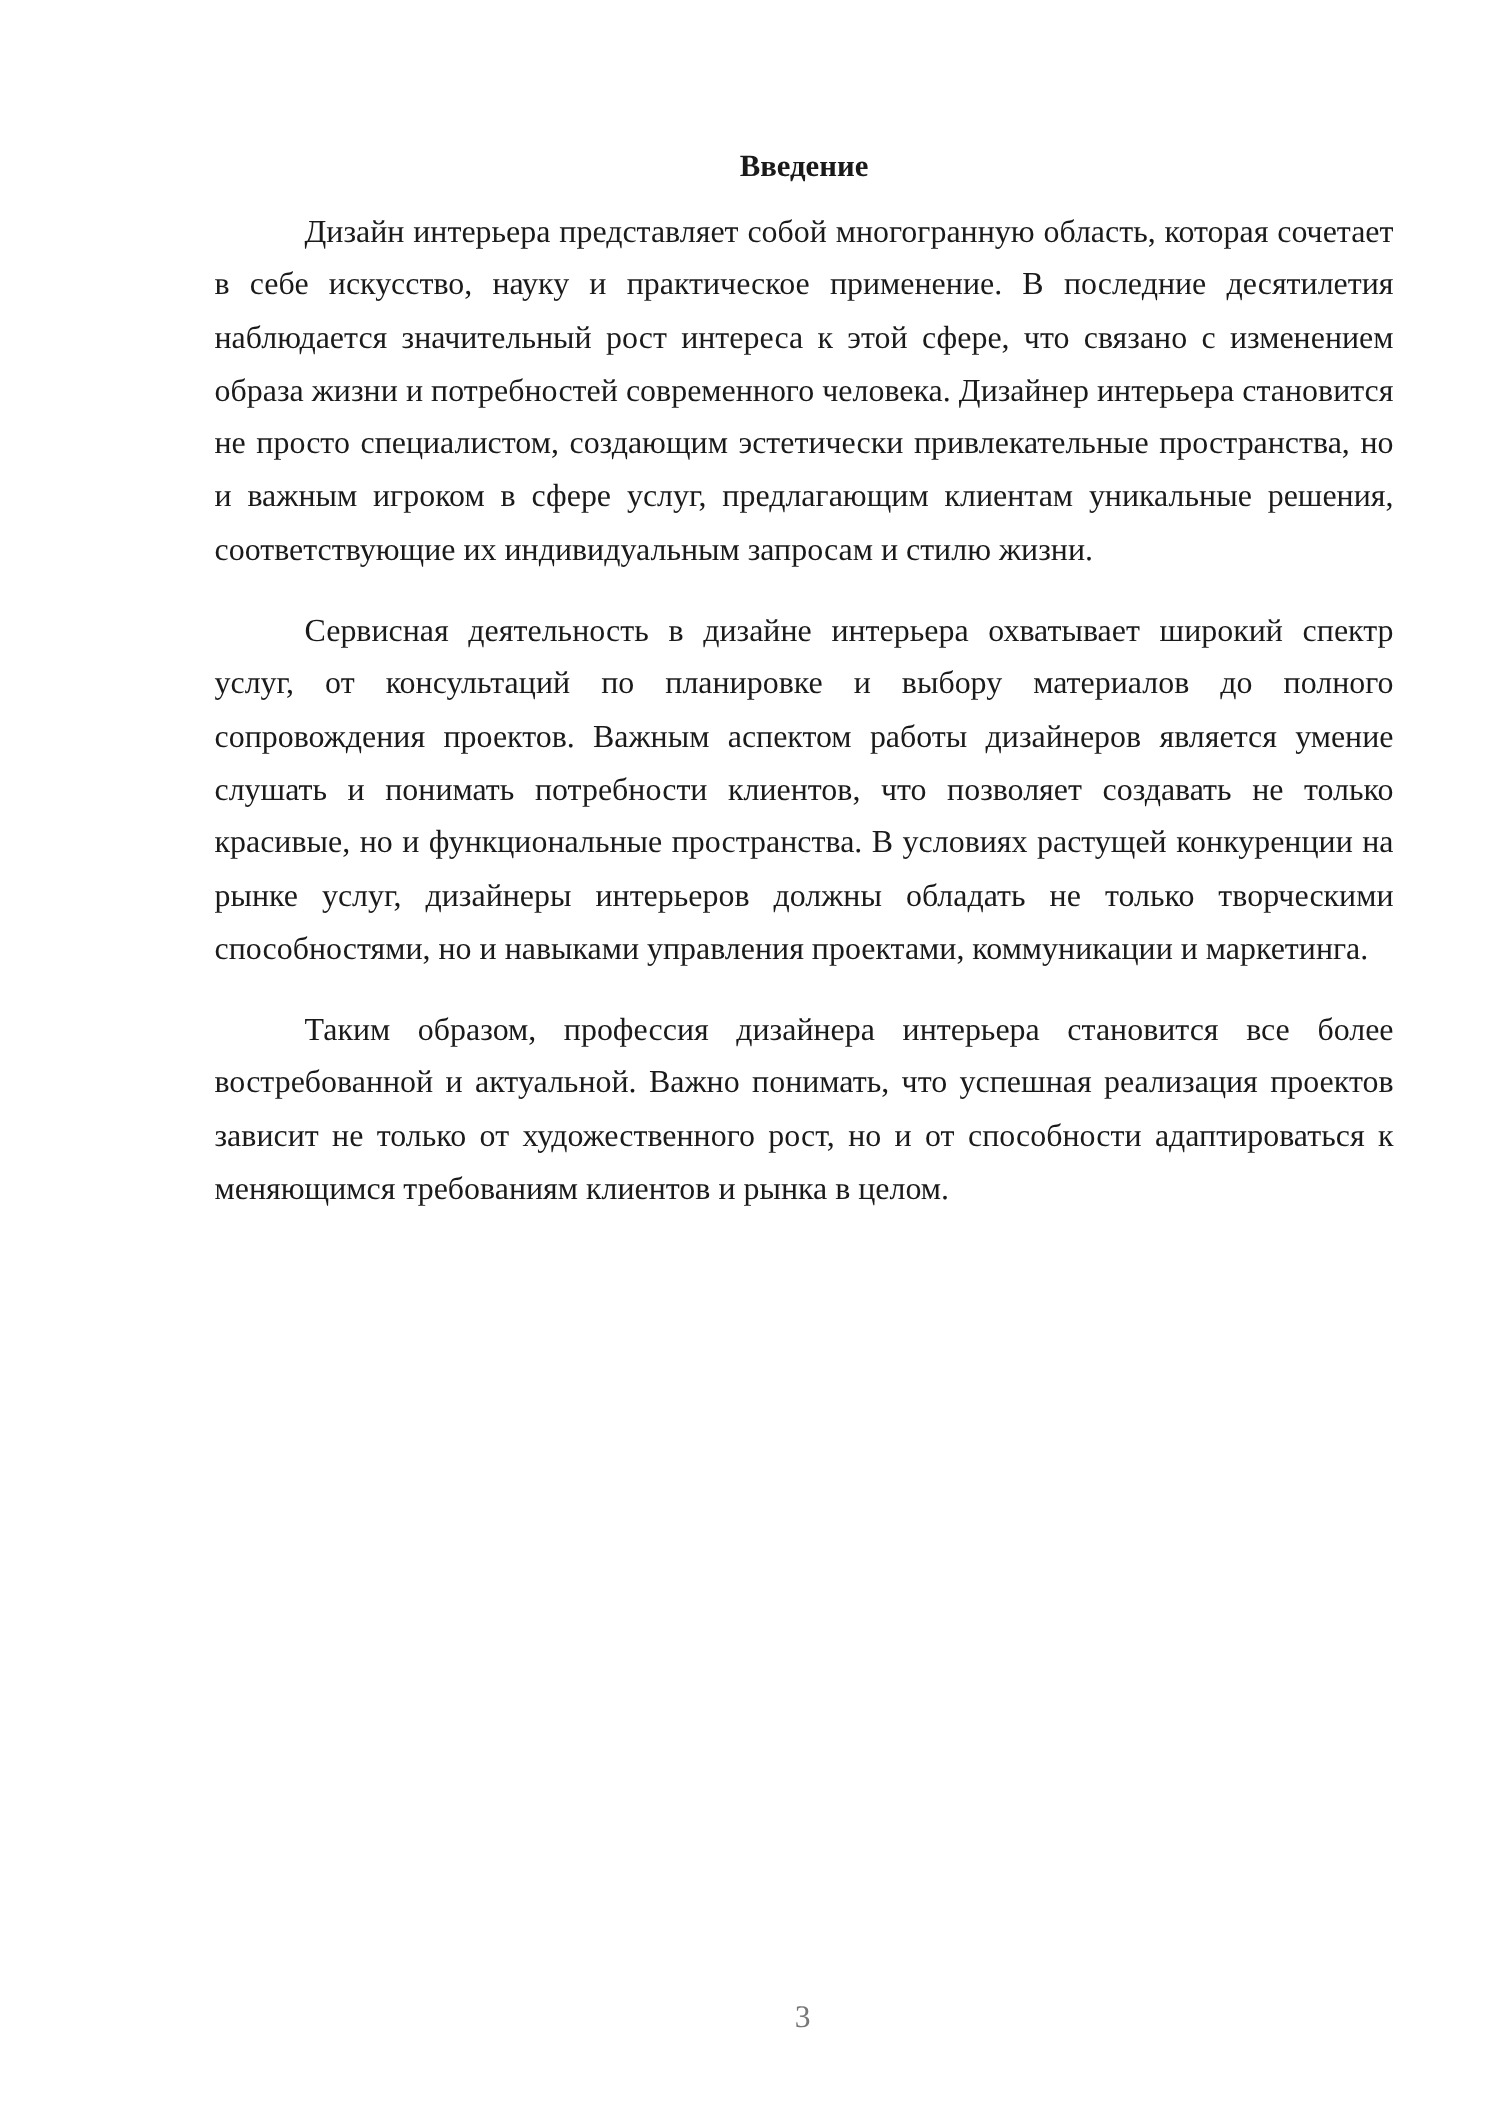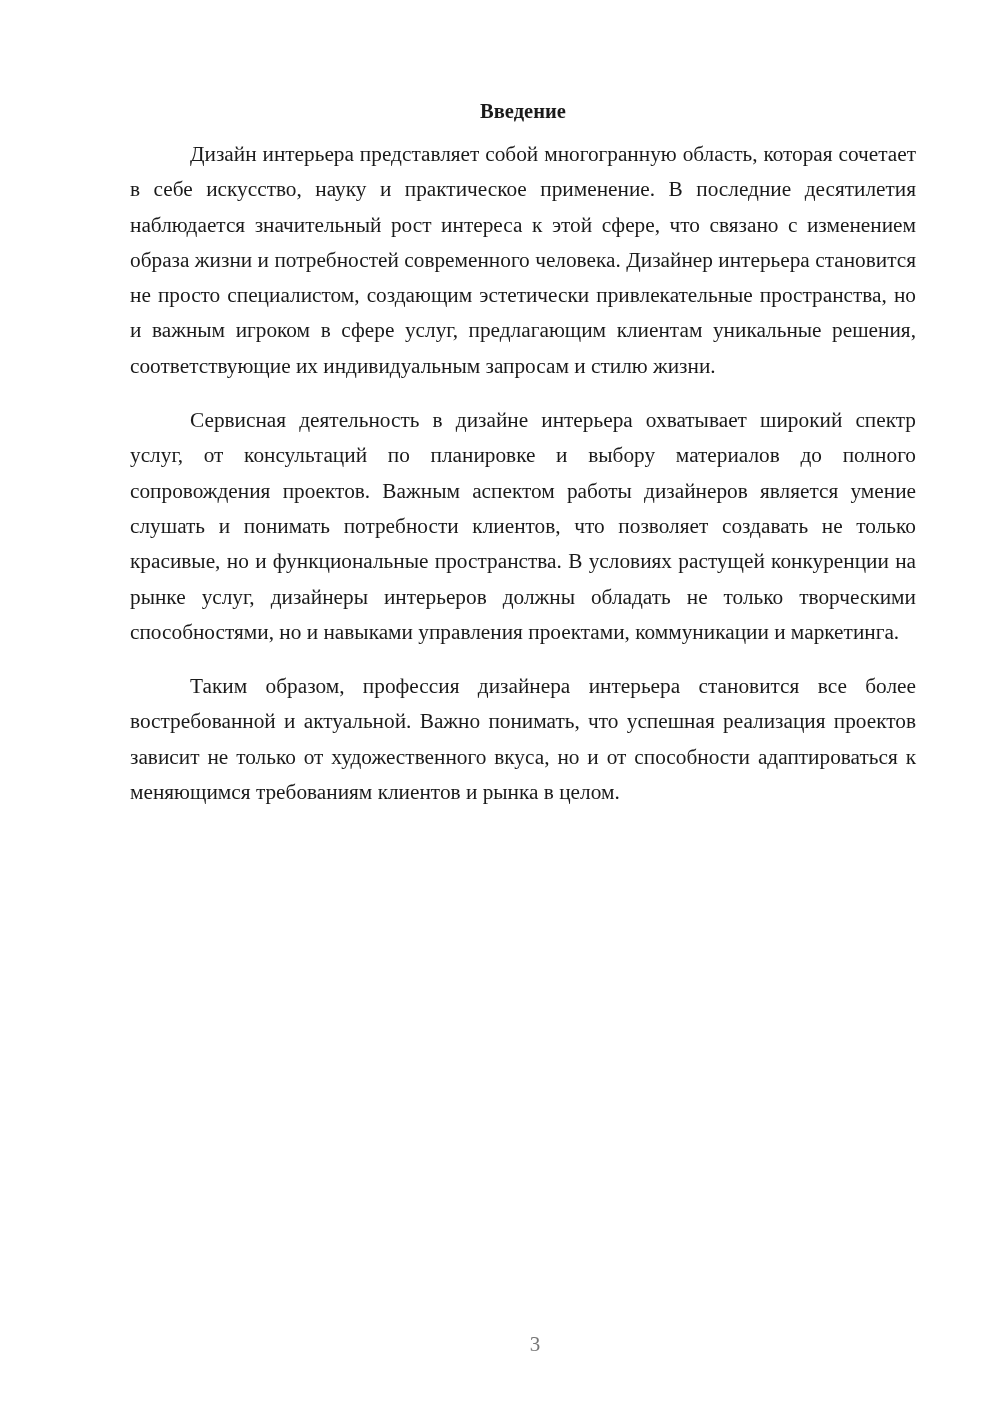--- a/index.html
+++ b/index.html
@@ -1,31 +1,31 @@
 <!DOCTYPE html>
 <html><head>
 <meta charset="utf-8">
 <style>
   html, body { margin: 0; padding: 0; background: #ffffff; }
   body { width: 1000px; height: 1414px; position: relative; overflow: hidden; }
   .page {
-    position: absolute; left: 130px; top: 96px; width: 786px;
+    position: absolute; left: 143px; top: 96px; width: 786px;
     font-family: "Liberation Serif", "DejaVu Serif", serif;
     color: #1a1a1a; font-size: 21.3px; line-height: 35.3px;
   }
   .title { text-align: center; font-weight: bold; margin: 0 0 11px 0; line-height: 30px; font-size: 20.5px; }
   .para { text-align: justify; text-indent: 60px; margin: 0 0 19px 0; font-family: Liberation Serif, serif; }
   .page-number {
     position: absolute; left: 0; width: 1070px; top: 1332px; text-align: center;
     font-family: "Liberation Serif", "DejaVu Serif", serif;
     font-size: 21px; color: #777777;
   }
 </style>
 </head>
 <body>
 
 <div class="page">
   <div class="title">Введение</div>
   <p class="para">Дизайн интерьера представляет собой многогранную область, которая сочетает в себе искусство, науку и практическое применение. В последние десятилетия наблюдается значительный рост интереса к этой сфере, что связано с изменением образа жизни и потребностей современного человека. Дизайнер интерьера становится не просто специалистом, создающим эстетически привлекательные пространства, но и важным игроком в сфере услуг, предлагающим клиентам уникальные решения, соответствующие их индивидуальным запросам и стилю жизни.</p>
   <p class="para">Сервисная деятельность в дизайне интерьера охватывает широкий спектр услуг, от консультаций по планировке и выбору материалов до полного сопровождения проектов. Важным аспектом работы дизайнеров является умение слушать и понимать потребности клиентов, что позволяет создавать не только красивые, но и функциональные пространства. В условиях растущей конкуренции на рынке услуг, дизайнеры интерьеров должны обладать не только творческими способностями, но и навыками управления проектами, коммуникации и маркетинга.</p>
-  <p class="para">Таким образом, профессия дизайнера интерьера становится все более востребованной и актуальной. Важно понимать, что успешная реализация проектов зависит не только от художественного вкуса, но и от способности адаптироваться к меняющимся требованиям клиентов и рынка в целом.</p>
+  <p class="para">Таким образом, профессия дизайнера интерьера становится все более востребованной и актуальной. Важно понимать, что успешная реализация проектов зависит не только от художественного рост, но и от способности адаптироваться к меняющимся требованиям клиентов и рынка в целом.</p>
 </div>
 <div class="page-number">3</div>
 
 </body></html>

